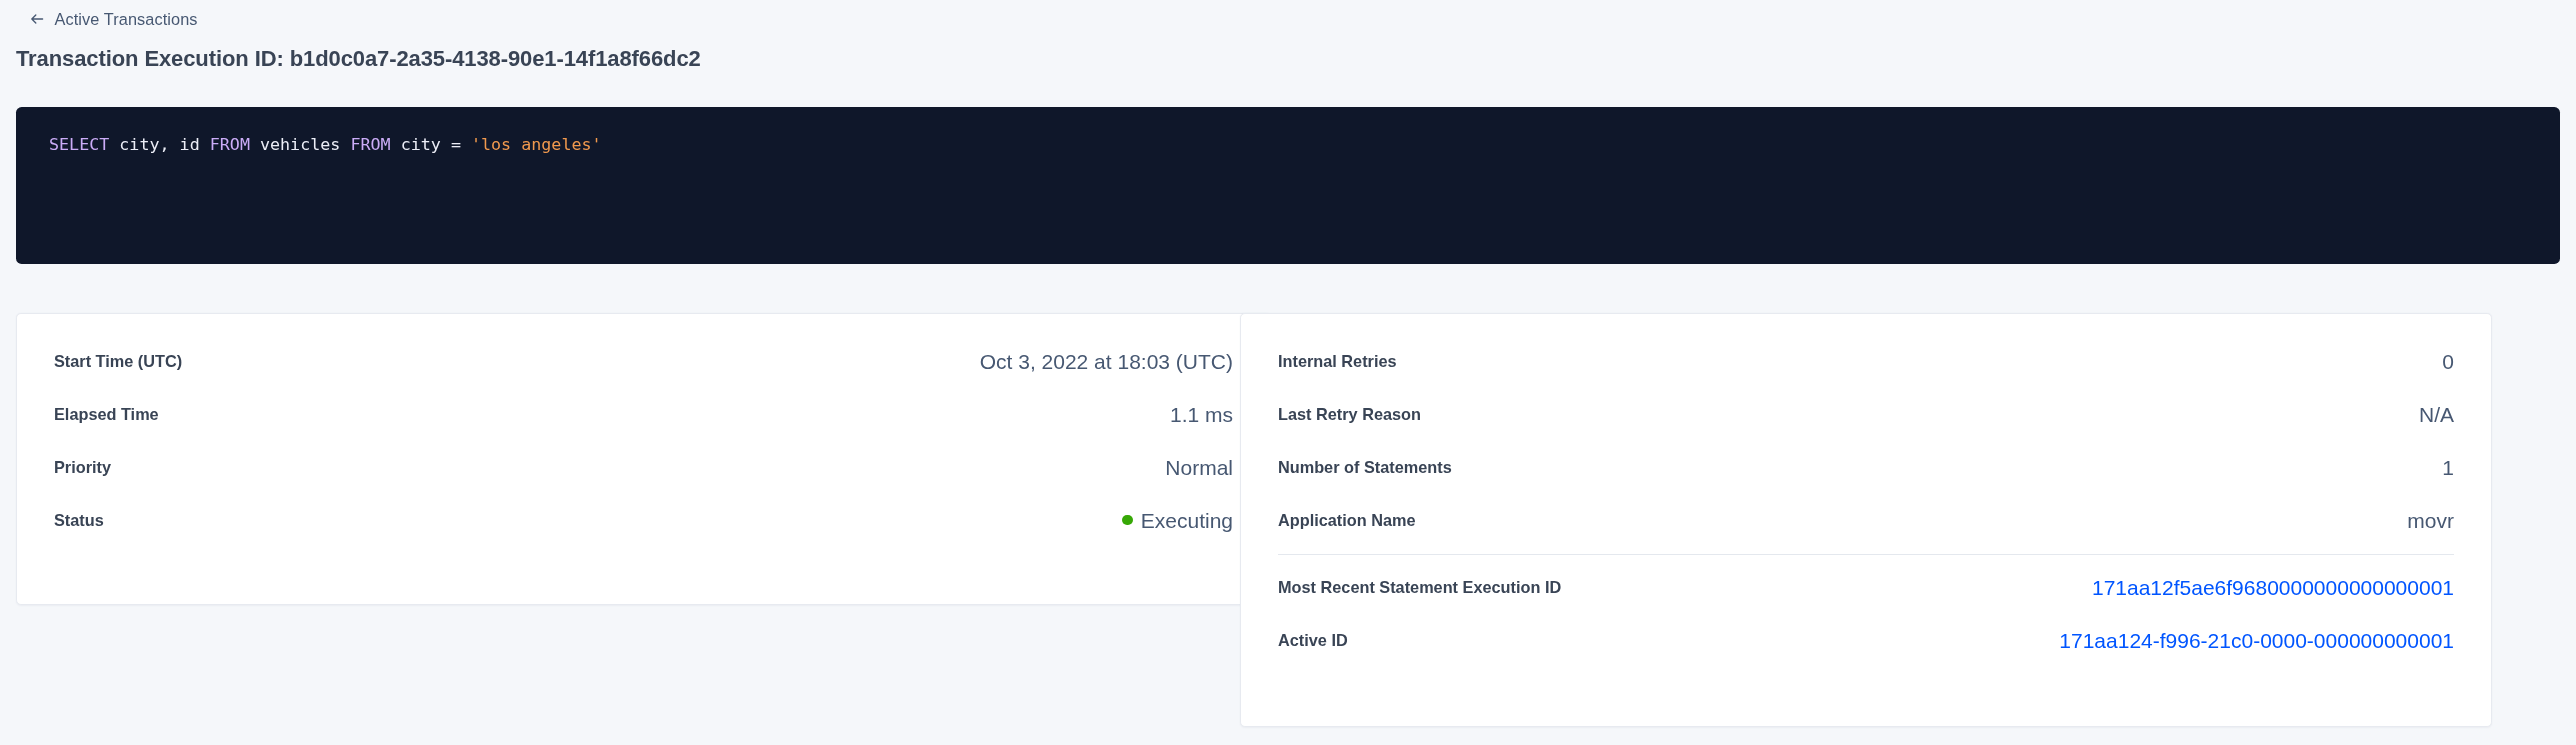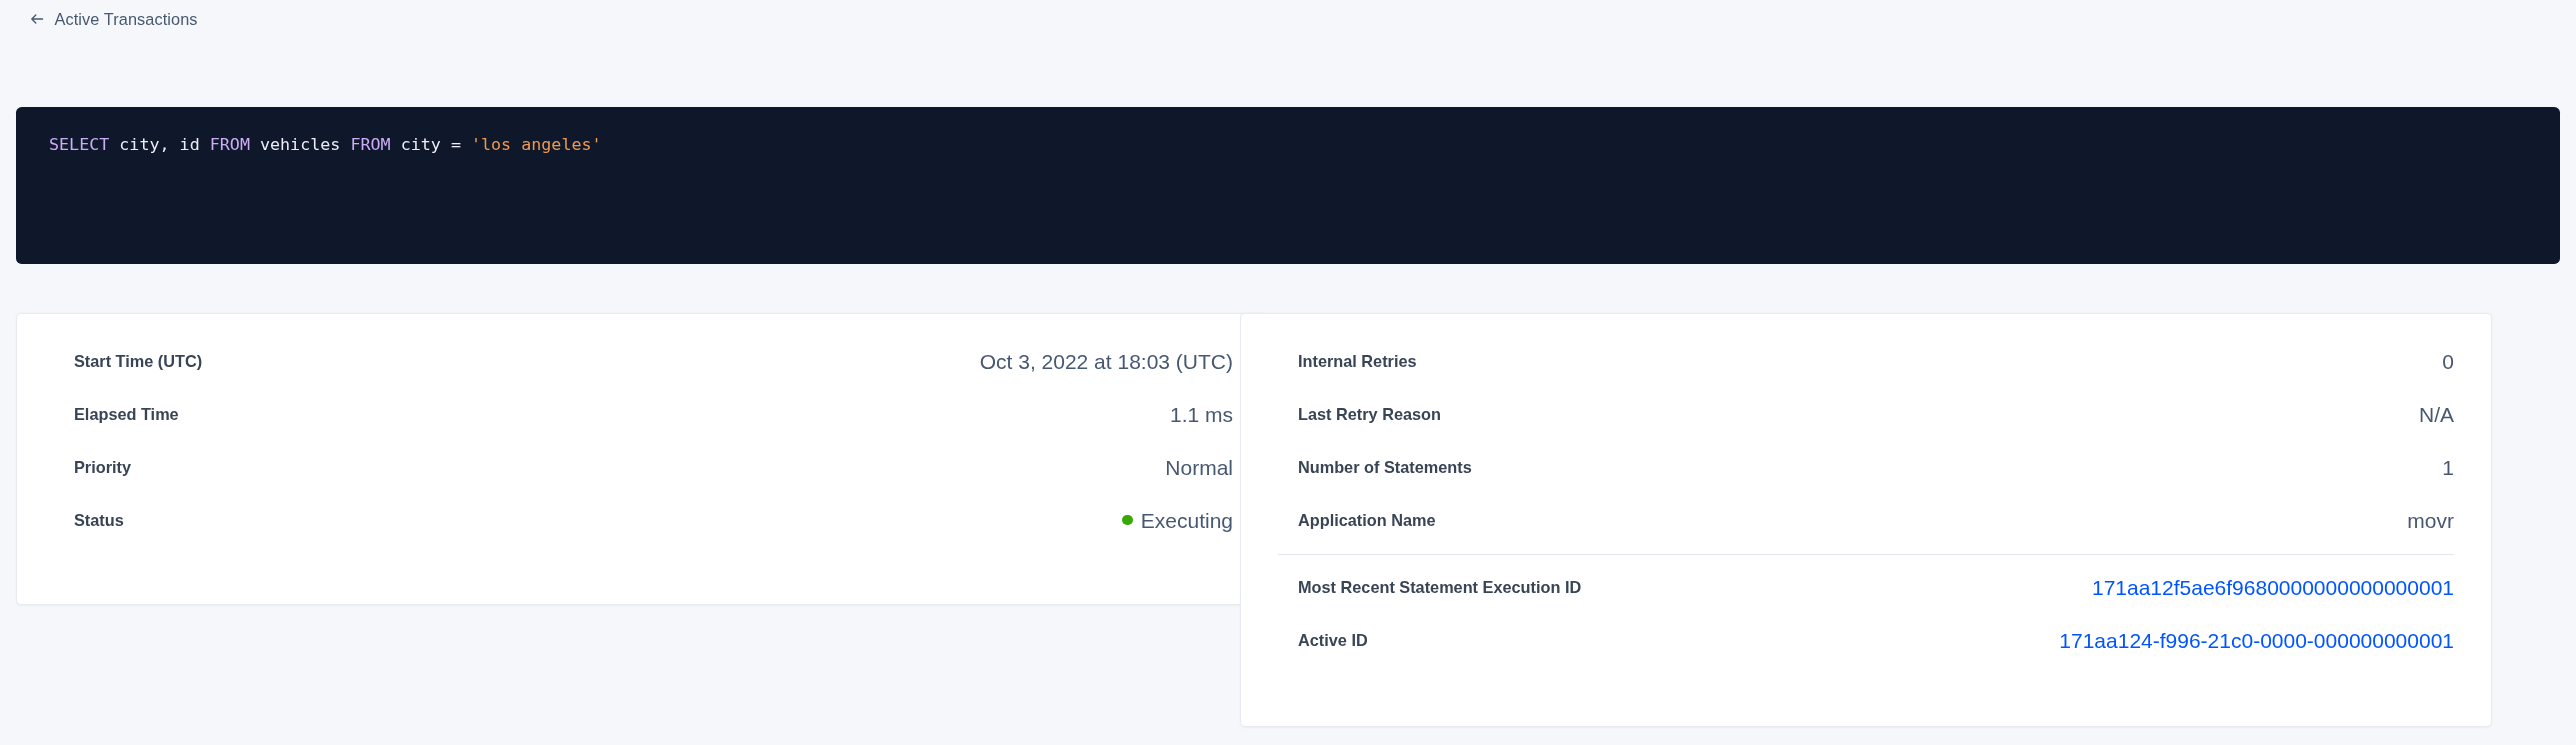--- a/index.html
+++ b/index.html
@@ -113,21 +113,20 @@
     justify-content: space-between;
     height: 53px;
     gap: 19px;
   }
   .kv-key {
     font-size: 16.3px;
     font-weight: 700;
     color: #394455;
     white-space: nowrap;
     line-height: 1;
-    margin-left: 20px;
   }
   .kv-val {
     font-size: 21px;
     font-weight: 400;
     color: #475872;
     white-space: nowrap;
     text-align: right;
     line-height: 1;
   }
   .kv-val.link {
@@ -162,20 +161,21 @@
 
   <div class="breadcrumb">
     <span class="back-arrow">
       <svg viewBox="0 0 20 20" fill="none" xmlns="http://www.w3.org/2000/svg">
         <path d="M17 10H3.5M3.5 10L8.5 5M3.5 10L8.5 15" stroke="currentColor" stroke-width="1.7" stroke-linecap="round" stroke-linejoin="round"></path>
       </svg>
     </span>
     <span class="breadcrumb-label">Active Transactions</span>
   </div>
 
+  <h1 class="page-title">Transaction Execution ID: b1d0c0a7-2a35-4138-90e1-14f1a8f66dc2</h1>
 
   <div class="code-block">
     <div class="code-line"><span class="tok-kw">SELECT</span><span class="tok-id"> city, id </span><span class="tok-kw">FROM</span><span class="tok-id"> vehicles </span><span class="tok-kw">FROM</span><span class="tok-id"> city </span><span class="tok-op">= </span><span class="tok-str">'los angeles'</span></div>
   </div>
 
   <div class="card card-left">
 
     <div class="kv-row">
       <span class="kv-key">Start Time (UTC)</span>
       <span class="kv-val">Oct 3, 2022 at 18:03 (UTC)</span>

